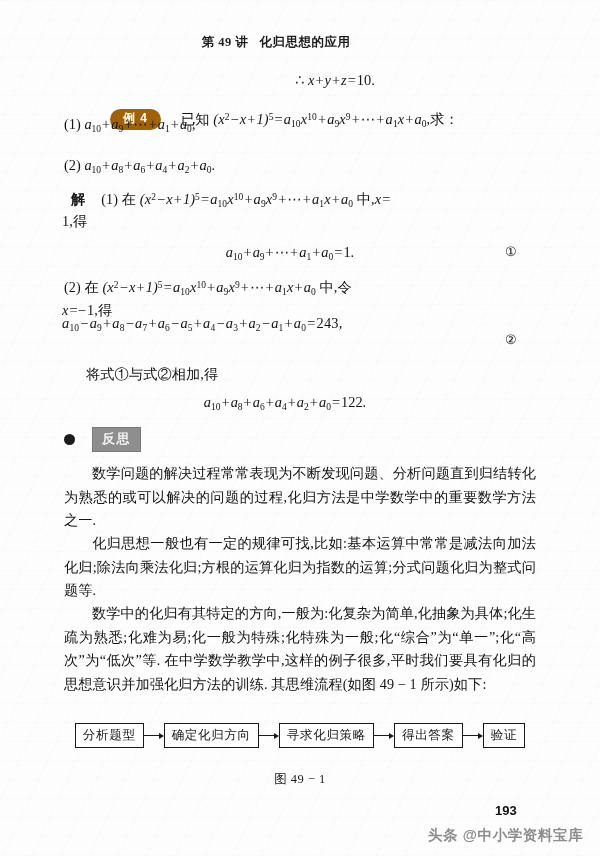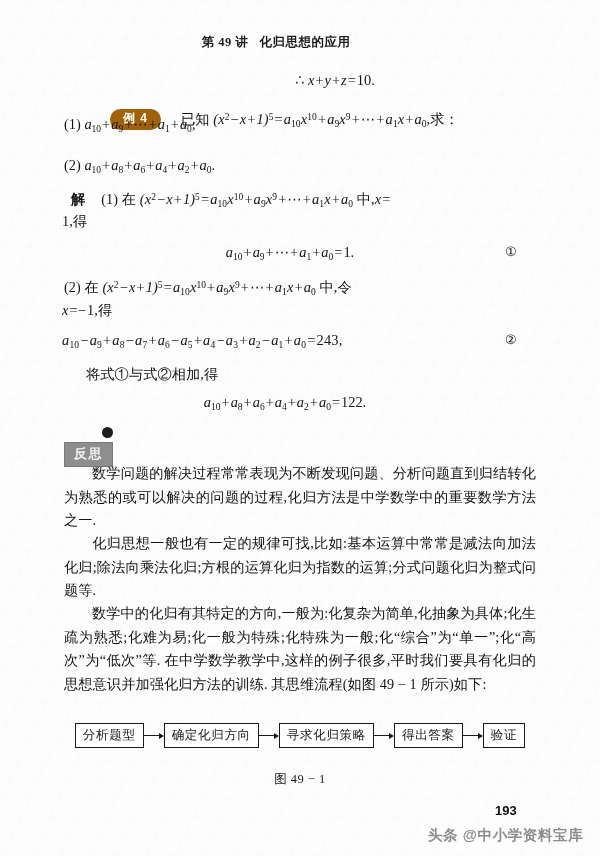--- a/index.html
+++ b/index.html
@@ -65,21 +65,21 @@
     padding:1.5px 13px 2.5px 13px;
     letter-spacing:1px;
     vertical-align:2px;
     font-family:"Liberation Sans","DejaVu Sans",sans-serif;
     margin-left:24px;
   }
 
   
   .reflect-head{
     position:absolute;
-    display:flex;align-items:flex-end;gap:4px;flex-direction:column;
+    display:flex;align-items:center;gap:17px;
   }
   .dot{
     width:11px;height:11px;border-radius:50%;
     background:#1c1c1c;
     display:inline-block;
   }
   .reflect-box{
     background:#8e8e8e;
     color:#f2f2f2;
     font-size:13px;
@@ -187,21 +187,21 @@
   </div>
   <div class="block circ" style="top:244px;left:505px;">①</div>
 
   <div class="block" style="top:274px;left:64px;width:474px;">
     <span class="body-cn">(2)&nbsp;在&nbsp;<span class="math">(x<sup>2</sup><span class="op rm">−</span>x<span class="op rm">+</span>1)<sup>5</sup><span class="op rm">=</span>a<sub>10</sub>x<sup>10</sup><span class="op rm">+</span>a<sub>9</sub>x<sup>9</sup><span class="op rm">+</span><span class="rm">⋯</span><span class="op rm">+</span>a<sub>1</sub>x<span class="op rm">+</span>a<sub>0</sub></span>&nbsp;中,令</span>
   </div>
   <div class="block body-cn" style="top:299px;left:62px;">
     <span class="math">x<span class="op rm">=−</span><span class="rm">1</span></span>,得
   </div>
 
-  <div class="block math" style="top:332px;left:62px;letter-spacing:.2px;">
+  <div class="block math" style="top:315px;left:62px;letter-spacing:.2px;">
     a<sub>10</sub><span class="op rm">−</span>a<sub>9</sub><span class="op rm">+</span>a<sub>8</sub><span class="op rm">−</span>a<sub>7</sub><span class="op rm">+</span>a<sub>6</sub><span class="op rm">−</span>a<sub>5</sub><span class="op rm">+</span>a<sub>4</sub><span class="op rm">−</span>a<sub>3</sub><span class="op rm">+</span>a<sub>2</sub><span class="op rm">−</span>a<sub>1</sub><span class="op rm">+</span>a<sub>0</sub><span class="op rm">=</span><span class="rm">243</span><span class="rm">,</span>
   </div>
   <div class="block circ" style="top:332px;left:505px;">②</div>
 
   <div class="block body-cn" style="top:363px;left:86px;">将式①与式②相加,得</div>
 
   <div class="block math" style="top:394px;left:0;width:600px;text-align:center;padding-right:30px;box-sizing:border-box;">
     a<sub>10</sub><span class="op rm">+</span>a<sub>8</sub><span class="op rm">+</span>a<sub>6</sub><span class="op rm">+</span>a<sub>4</sub><span class="op rm">+</span>a<sub>2</sub><span class="op rm">+</span>a<sub>0</sub><span class="op rm">=</span><span class="rm">122.</span>
   </div>
 

